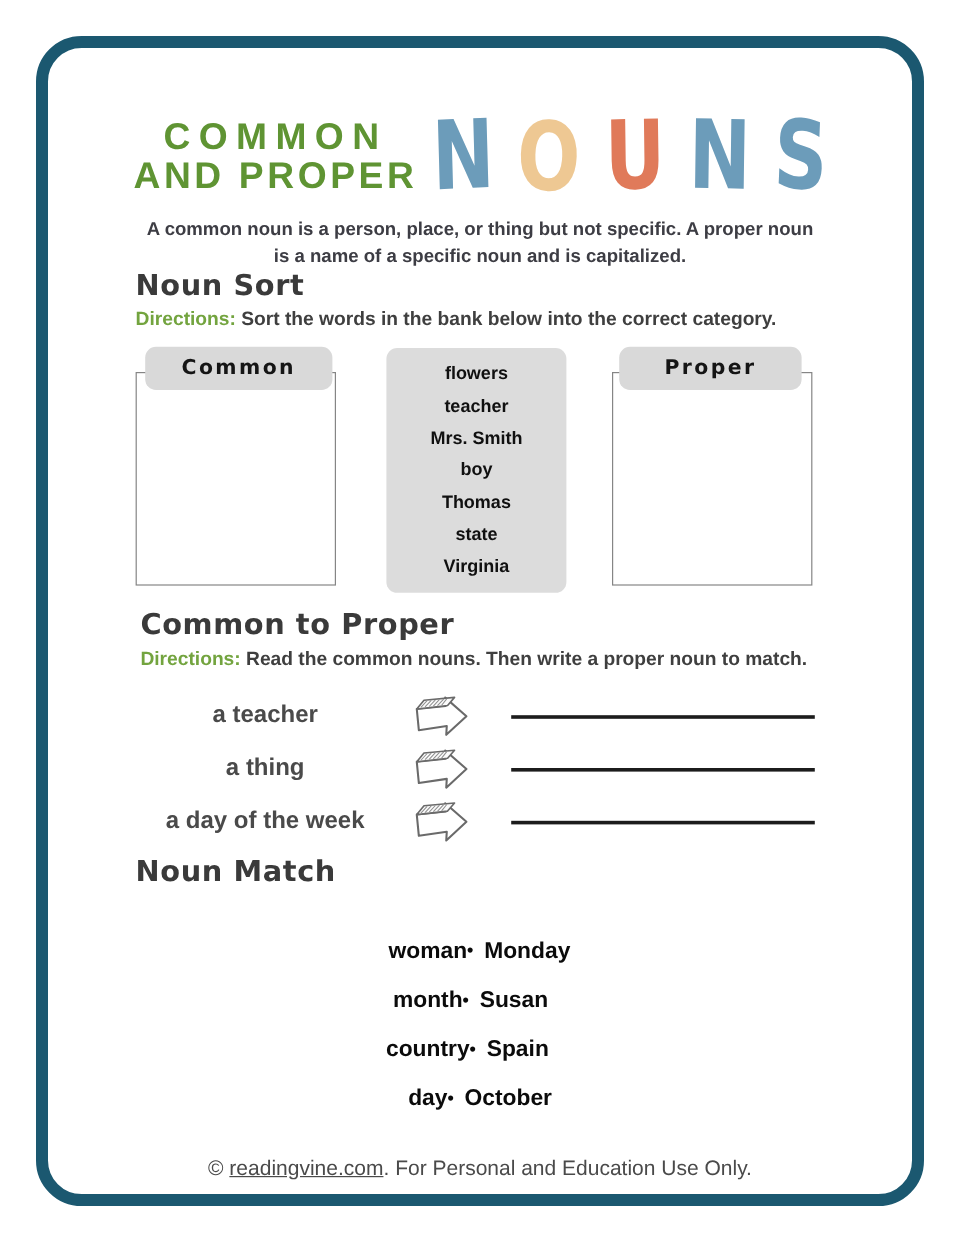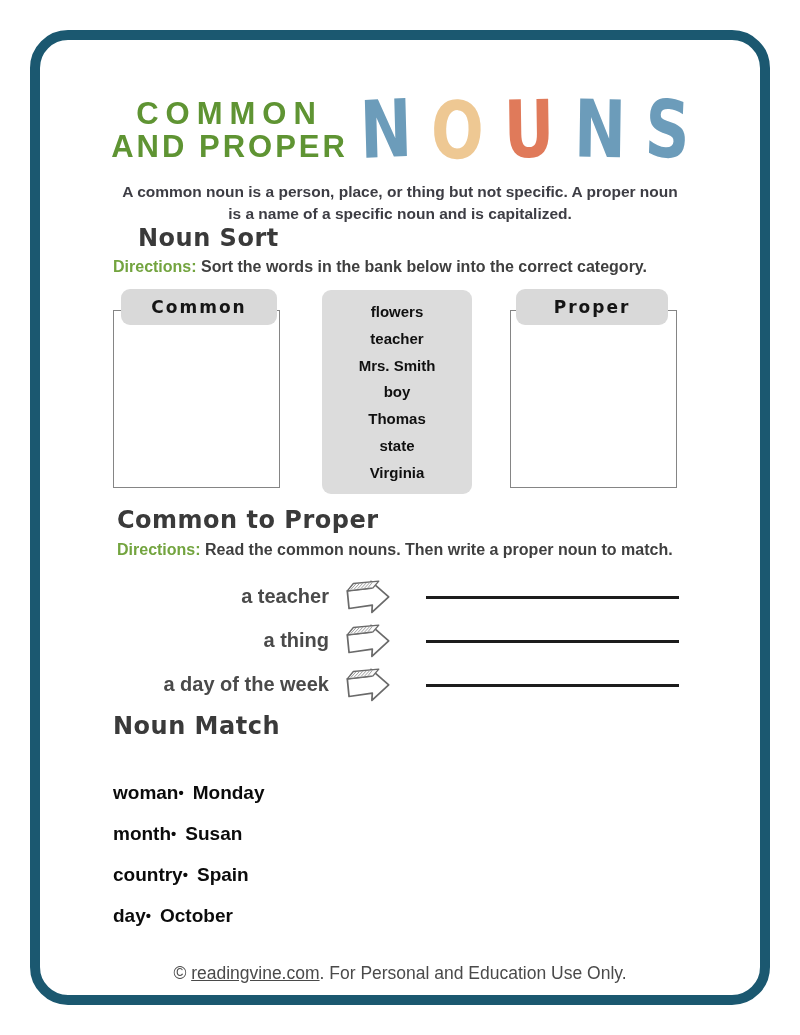--- a/index.html
+++ b/index.html
@@ -67,30 +67,30 @@
     position:absolute;left:209px;top:1px;width:150px;height:204px;
     background:#dcdcdc;border-radius:9px;box-sizing:border-box;
     display:flex;flex-direction:column;justify-content:space-between;
     padding:13px 0;
   }
   .wb-word{text-align:center;font-size:15px;font-weight:600;color:#101010;}
 
   
   .c2p-rows{position:absolute;top:574px;left:113px;width:570px;}
   .c2p-row{display:flex;align-items:center;height:44px;}
-  .c2p-label{width:216px;text-align:right;font-size:20px;font-weight:600;color:#4a4a4a;}
+  .c2p-label{width:216px;text-align:center;font-size:20px;font-weight:600;color:#4a4a4a;}
   .arrow-icon{width:50px;height:46px;margin-left:14px;flex:0 0 auto;}
   .a-body{fill:#ffffff;stroke:#6a6a6a;stroke-width:2;stroke-linejoin:round;}
   .a-top{fill:#fbfbfb;stroke:#6a6a6a;stroke-width:1.6;stroke-linejoin:round;}
   .a-hatch{stroke:#8f8f8f;stroke-width:1;fill:none;}
   .write-line{flex:1;margin-left:33px;margin-right:4px;border-bottom:3px solid #1c1c1c;height:0;transform:translateY(1px);}
 
   
   .match-area{position:absolute;top:772px;left:113px;width:584px;}
-  .match-row{display:flex;justify-content:flex-start;align-items:center;height:41px;}
+  .match-row{display:flex;justify-content:center;align-items:center;height:41px;}
   .match-left{font-size:19px;font-weight:700;color:#0b0b0b;}
   .match-right{width:97px;display:flex;align-items:center;font-size:19px;font-weight:700;color:#0b0b0b;}
   .bullet{font-size:15px;margin-right:9px;color:#0b0b0b;}
 
   
   .footer{
     position:absolute;top:963px;left:0;right:0;text-align:center;
     font-size:17.5px;color:#4a4a4a;
   }
   .footer-link{text-decoration:underline;cursor:pointer;color:#4a4a4a;margin-top:19px;}
@@ -113,21 +113,21 @@
       <span class="brand-letter" style="color: rgb(108, 156, 186);">N</span>
       <span class="brand-letter" style="color: rgb(108, 156, 186);">S</span>
     </div>
   </div>
 
   <div class="description">
     <div>A common noun is a person, place, or thing but not specific. A proper noun</div>
     <div>is a name of a specific noun and is capitalized.</div>
   </div>
 
-  <div class="sec-heading" style="top:224px;left:113px;margin-left:25px;">Noun Sort</div>
+  <div class="sec-heading" style="top:224px;left:113px;">Noun Sort</div>
   <div class="directions" style="top:258px;left:113px;">
     <span class="dir-label">Directions:</span><span> Sort the words in the bank below into the correct category.</span>
   </div>
 
   <div class="sort-area">
     <div class="sort-box box-common"></div>
     <div class="sort-box box-proper"></div>
     <div class="sort-tab tab-common">Common</div>
     <div class="sort-tab tab-proper">Proper</div>
     <div class="word-bank">

